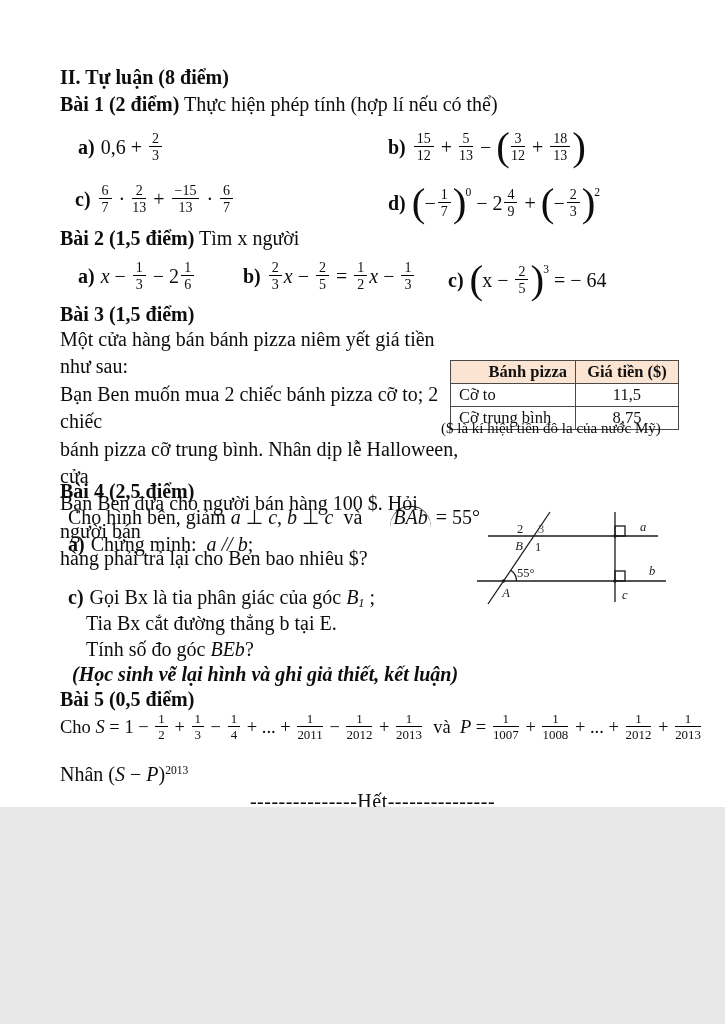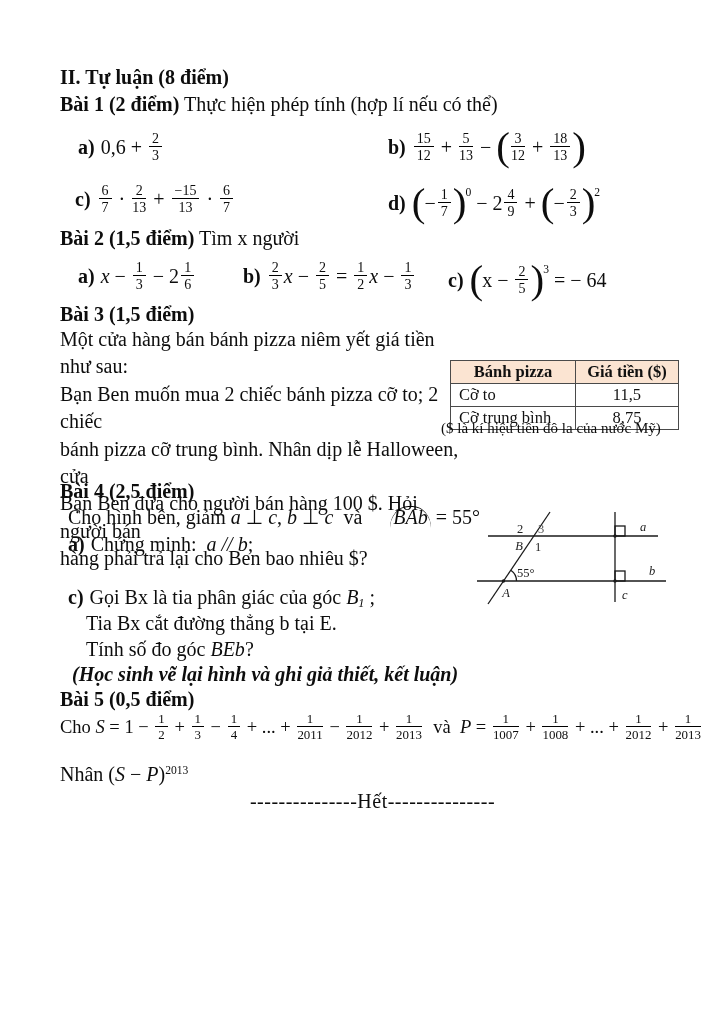--- a/index.html
+++ b/index.html
@@ -1,16 +1,16 @@
 <!DOCTYPE html>
 <html><head>
 <meta charset="utf-8">
 <style>
   html,body{margin:0;padding:0;background:#e8e8e8;}
-  .page{position:relative;width:725px;height:1024px;background:#ffffff;
+  .page{position:relative;width:725px;height:807px;background:#ffffff;
         font-family:"Liberation Serif",serif;color:#0d0d0d;font-size:20px;overflow:hidden;}
   .abs{position:absolute;}
   .b{font-weight:bold;}
   .m span{white-space:pre-wrap;}
   .lbl{font-weight:bold;margin-right:6px;}
   .rm{font-style:normal;}
   .itl{font-style:italic;}
   .fr{display:inline-block;vertical-align:middle;text-align:center;font-size:0.70em;
       line-height:1.08;margin:0 2px;position:relative;top:-2px;}
   .fr .n{display:block;padding:0 3px;border-bottom:1.4px solid #000;}
@@ -18,21 +18,21 @@
   .bp{font-size:2.05em;font-weight:400;vertical-align:middle;position:relative;top:-3px;
       letter-spacing:-1px;line-height:0;}
   .sup{font-size:0.58em;vertical-align:0.6em;}
   .hsup{font-size:0.58em;vertical-align:1.25em;}
   .sub{font-size:0.62em;vertical-align:-0.28em;font-style:italic;}
   .hat{display:inline-block;font-style:italic;border-top:1.6px solid #000;
        border-radius:55% 55% 0 0 / 120% 120% 0 0;padding:0 3px;line-height:1.05;margin-left:18px;}
   .para{line-height:27.4px;}
   .ptable{border-collapse:collapse;font-size:16.5px;color:#111;}
   .ptable th,.ptable td{border:1.2px solid #4a4a4a;padding:1px 8px;}
-  .ptable th{text-align:center;font-weight:bold;}
+  .ptable th{text-align:right;font-weight:bold;}
   .ptable .c1{width:108px;}
   .ptable .c2{width:86px;text-align:center;}
   .caption{font-size:15px;}
   .note{font-weight:bold;font-style:italic;}
   .het{width:100%;text-align:center;letter-spacing:0.5px;}
   svg text{font-family:"Liberation Serif",serif;}
   .svg-it{font-style:italic;}
 </style>
 </head>
 <body>

